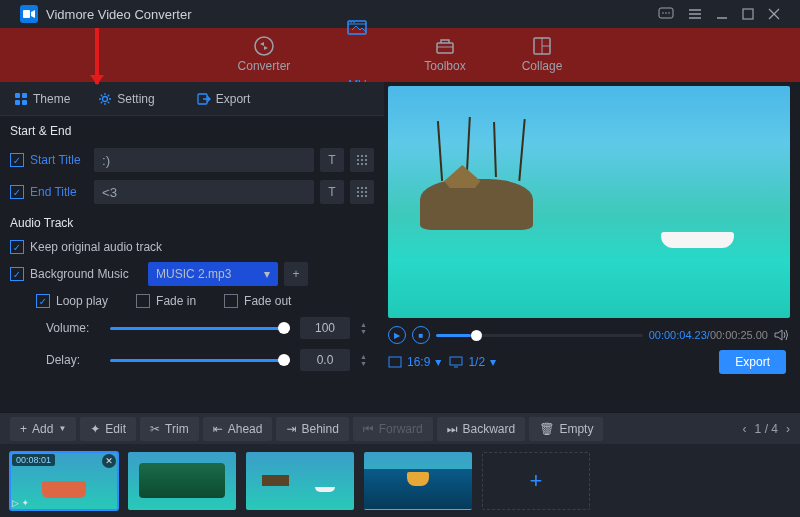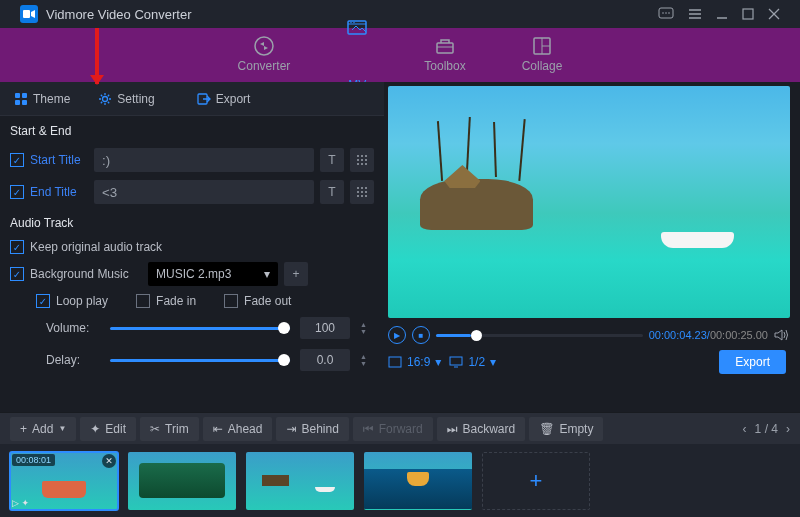--- a/index.html
+++ b/index.html
@@ -4,21 +4,21 @@
 <style>
 * { margin: 0; padding: 0; box-sizing: border-box; font-family: -apple-system, "Segoe UI", sans-serif; }
 body { background: #1a1d24; color: #b8bcc5; font-size: 12px; width: 800px; height: 517px; overflow: hidden; }
 
 .titlebar { height: 28px; display: flex; align-items: center; padding: 0 20px; background: #20242d; }
 .logo { width: 18px; height: 18px; background: #0b7ae6; border-radius: 3px; display: flex; align-items: center; justify-content: center; color: #fff; font-size: 10px; margin-right: 8px; }
 .title { color: #ccd0d8; font-size: 13px; flex: 1; }
 .winctrl { display: flex; gap: 14px; color: #9aa0aa; align-items: center; }
 .winctrl span { cursor: pointer; }
 
-.nav { height: 54px; display: flex; justify-content: center; gap: 56px; align-items: center; background: #701a75; padding-top: 4px; }
+.nav { height: 54px; display: flex; justify-content: center; gap: 56px; align-items: center; background: #7f1d1d; padding-top: 4px; }
 .nav-item { display: flex; flex-direction: column; align-items: center; gap: 2px; color: #9aa0aa; cursor: pointer; padding-bottom: 4px; border-bottom: 3px solid transparent; }
 .nav-item.active { color: #2d8cff; border-bottom-color: #2d8cff; gap: 40px; }
 .nav-icon { width: 22px; height: 22px; display: flex; align-items: center; justify-content: center; }
 
 .arrow { position: absolute; left: 95px; top: 28px; width: 4px; height: 56px; background: #e31b1b; }
 .arrow::after { content: ""; position: absolute; bottom: -8px; left: -5px; border: 7px solid transparent; border-top: 10px solid #e31b1b; }
 
 .main { display: flex; height: 330px; }
 .left { width: 384px; padding: 0; background: #1a1d24; }
 .right { flex: 1; background: #1a1d24; position: relative; }
@@ -28,21 +28,21 @@
 .tab-group { display: flex; }
 
 .section-title { color: #e0e3e9; font-size: 12px; padding: 8px 10px 6px; }
 .row { display: flex; align-items: center; padding: 4px 10px; gap: 6px; }
 .chk { width: 14px; height: 14px; border: 1px solid #2d8cff; display: inline-flex; align-items: center; justify-content: center; color: #2d8cff; font-size: 10px; cursor: pointer; }
 .chk.empty { border-color: #6b7280; color: transparent; }
 .lbl { width: 58px; color: #3b82f6; }
 .input { flex: 1; height: 24px; background: #2a2e38; border: none; color: #9aa0aa; padding: 0 8px; outline: none; border-radius: 2px; }
 .iconbtn { width: 24px; height: 24px; background: #2a2e38; display: flex; align-items: center; justify-content: center; color: #9aa0aa; cursor: pointer; border-radius: 2px; }
 .indent { padding-left: 36px; }
-.select { flex: 1; height: 24px; background: #000000; display: flex; align-items: center; justify-content: space-between; padding: 0 8px; color: #b8bcc5; border-radius: 2px; max-width: 130px; cursor: pointer; }
+.select { flex: 1; height: 24px; background: #1d4ed8; display: flex; align-items: center; justify-content: space-between; padding: 0 8px; color: #b8bcc5; border-radius: 2px; max-width: 130px; cursor: pointer; }
 .chkrow { display: flex; gap: 28px; }
 .chkitem { display: flex; align-items: center; gap: 6px; }
 .slider-row { display: flex; align-items: center; gap: 10px; padding: 5px 10px 5px 46px; }
 .slider-lbl { width: 54px; }
 .slider { flex: 1; height: 3px; background: #2d8cff; position: relative; border-radius: 2px; cursor: pointer; }
 .slider::after { content: ""; position: absolute; right: 0; top: -5px; width: 12px; height: 12px; background: #fff; border-radius: 50%; }
 .numbox { width: 50px; height: 22px; background: #2a2e38; display: flex; align-items: center; justify-content: center; color: #b8bcc5; border-radius: 2px; }
 .spinners { width: 14px; height: 22px; display: flex; flex-direction: column; justify-content: center; color: #6b7280; font-size: 7px; line-height: 7px; cursor: pointer; }
 
 .preview { margin: 4px 10px 4px 4px; height: 232px; background: linear-gradient(180deg, #4bb8e8 0%, #5fc9e8 25%, #3ec9bb 55%, #28d8c8 75%, #1fc9b8 100%); position: relative; border-radius: 2px; overflow: hidden; }

